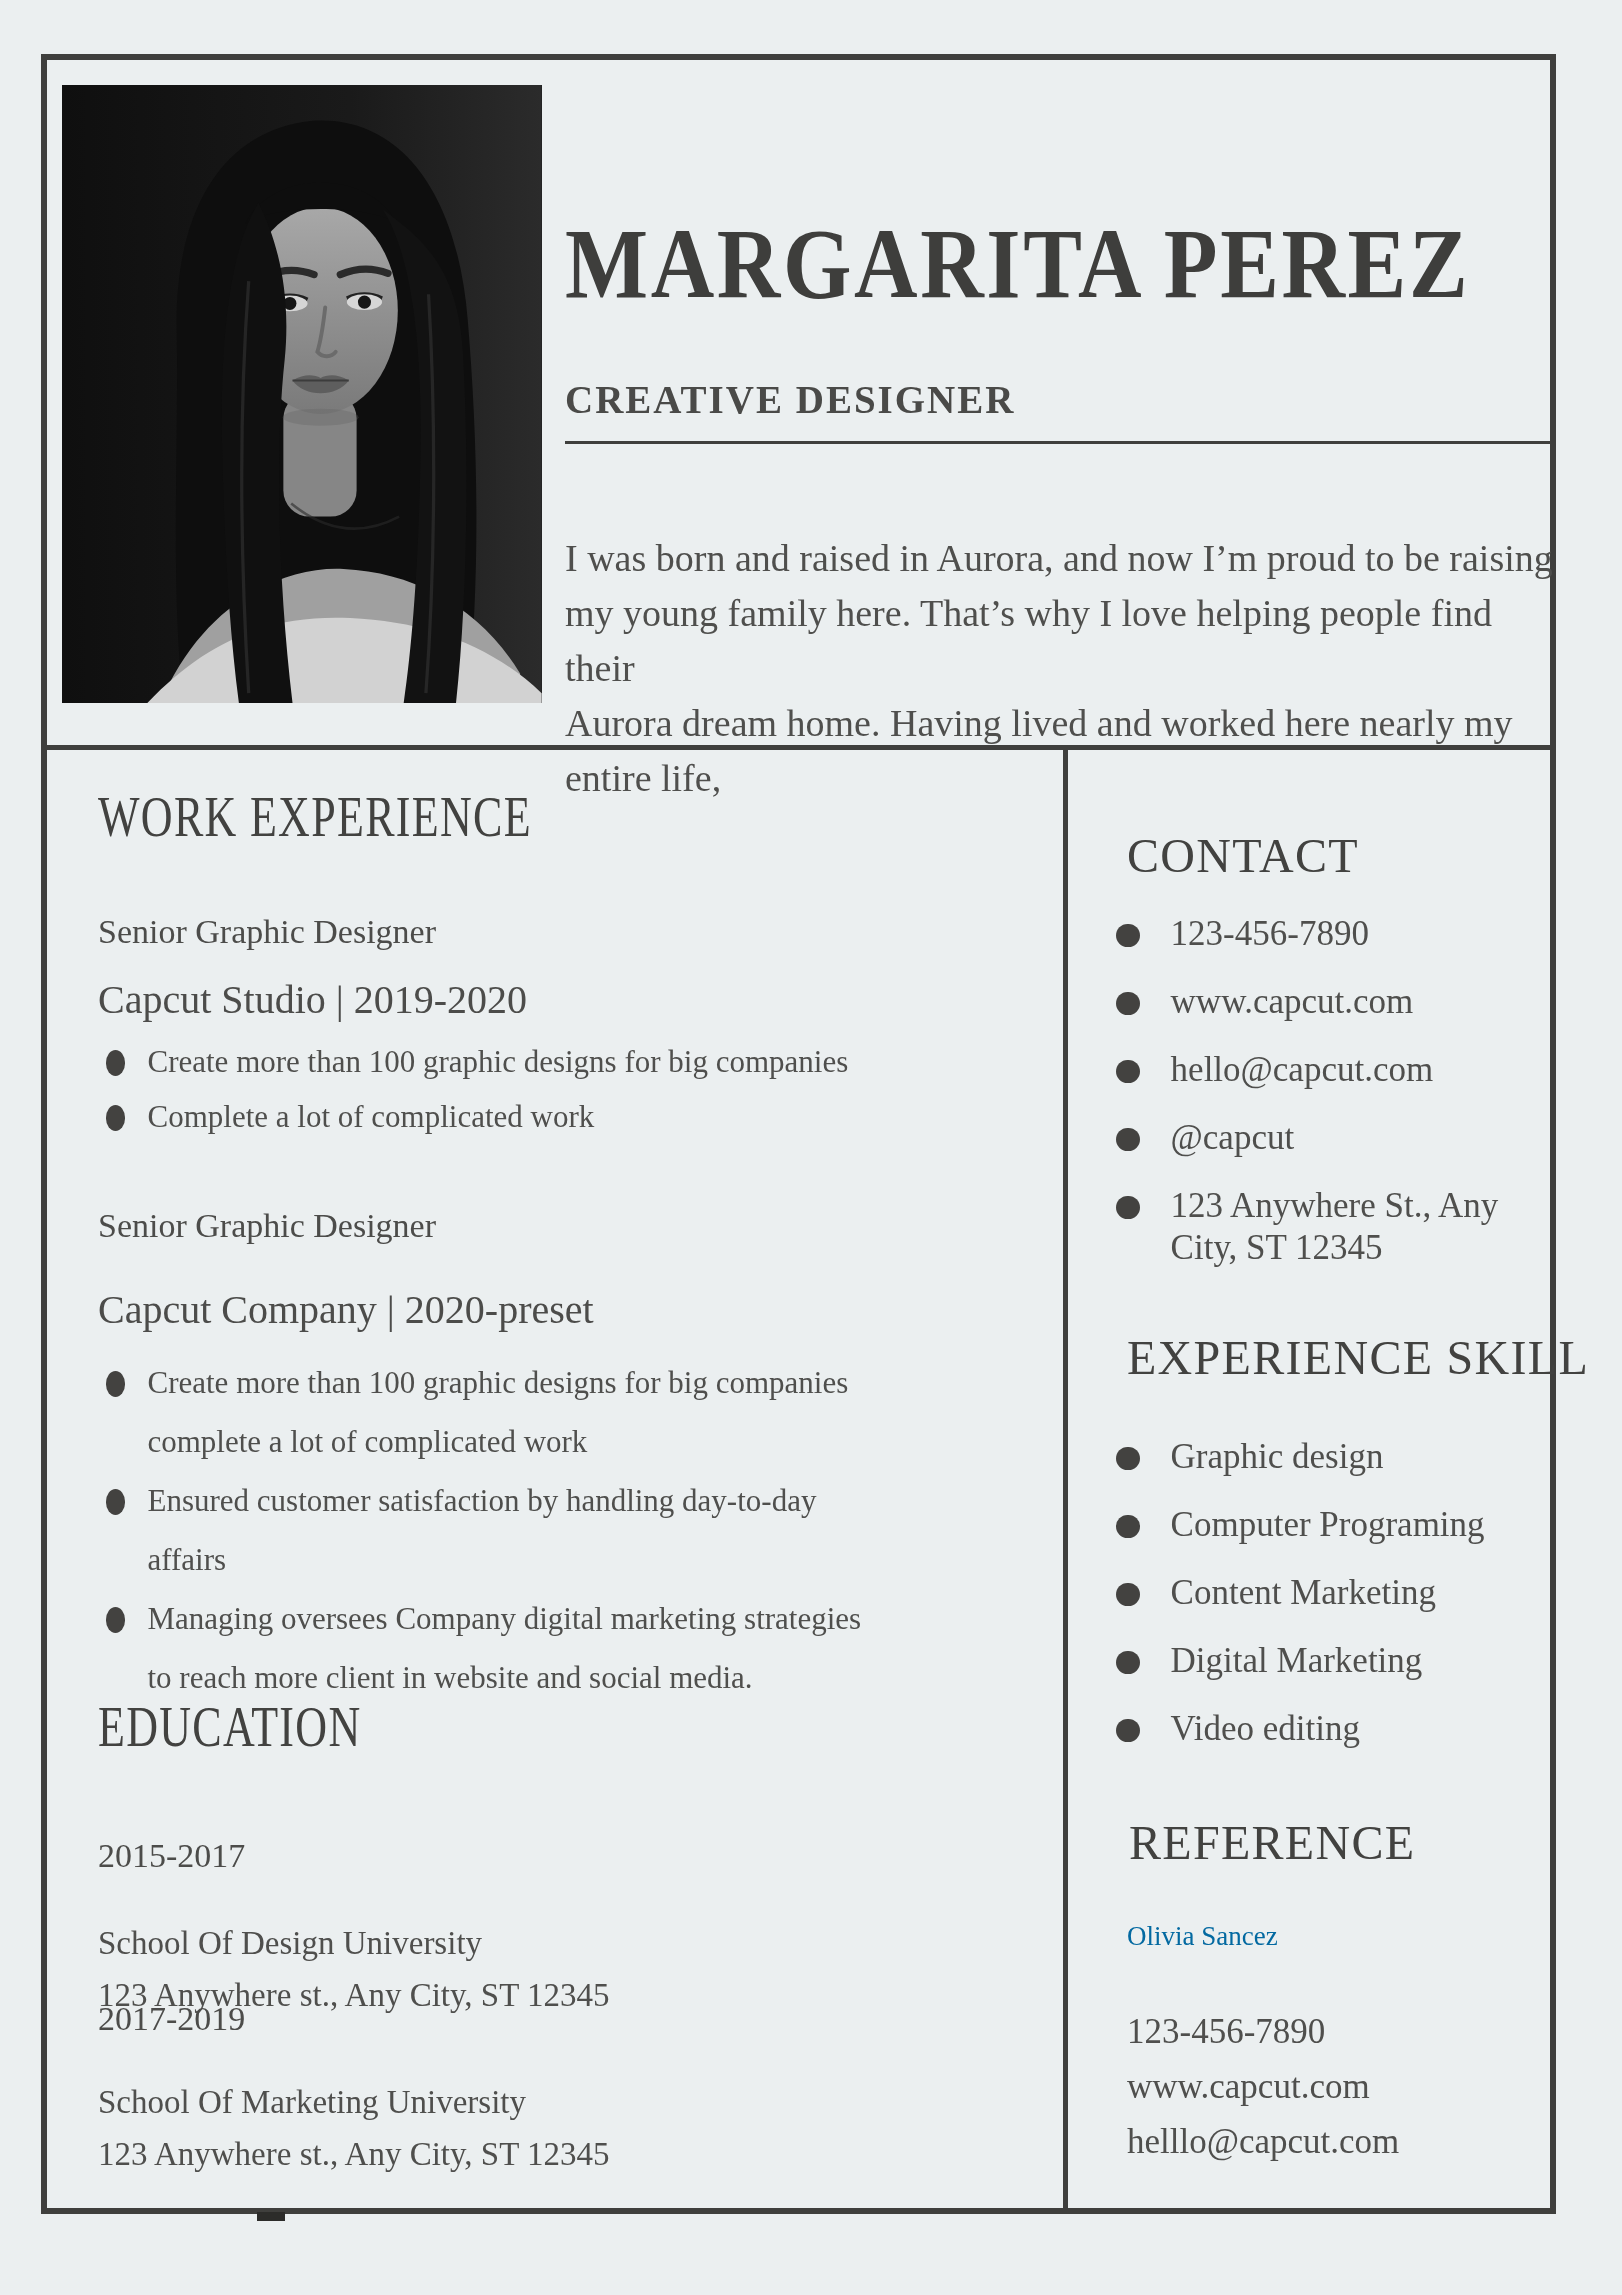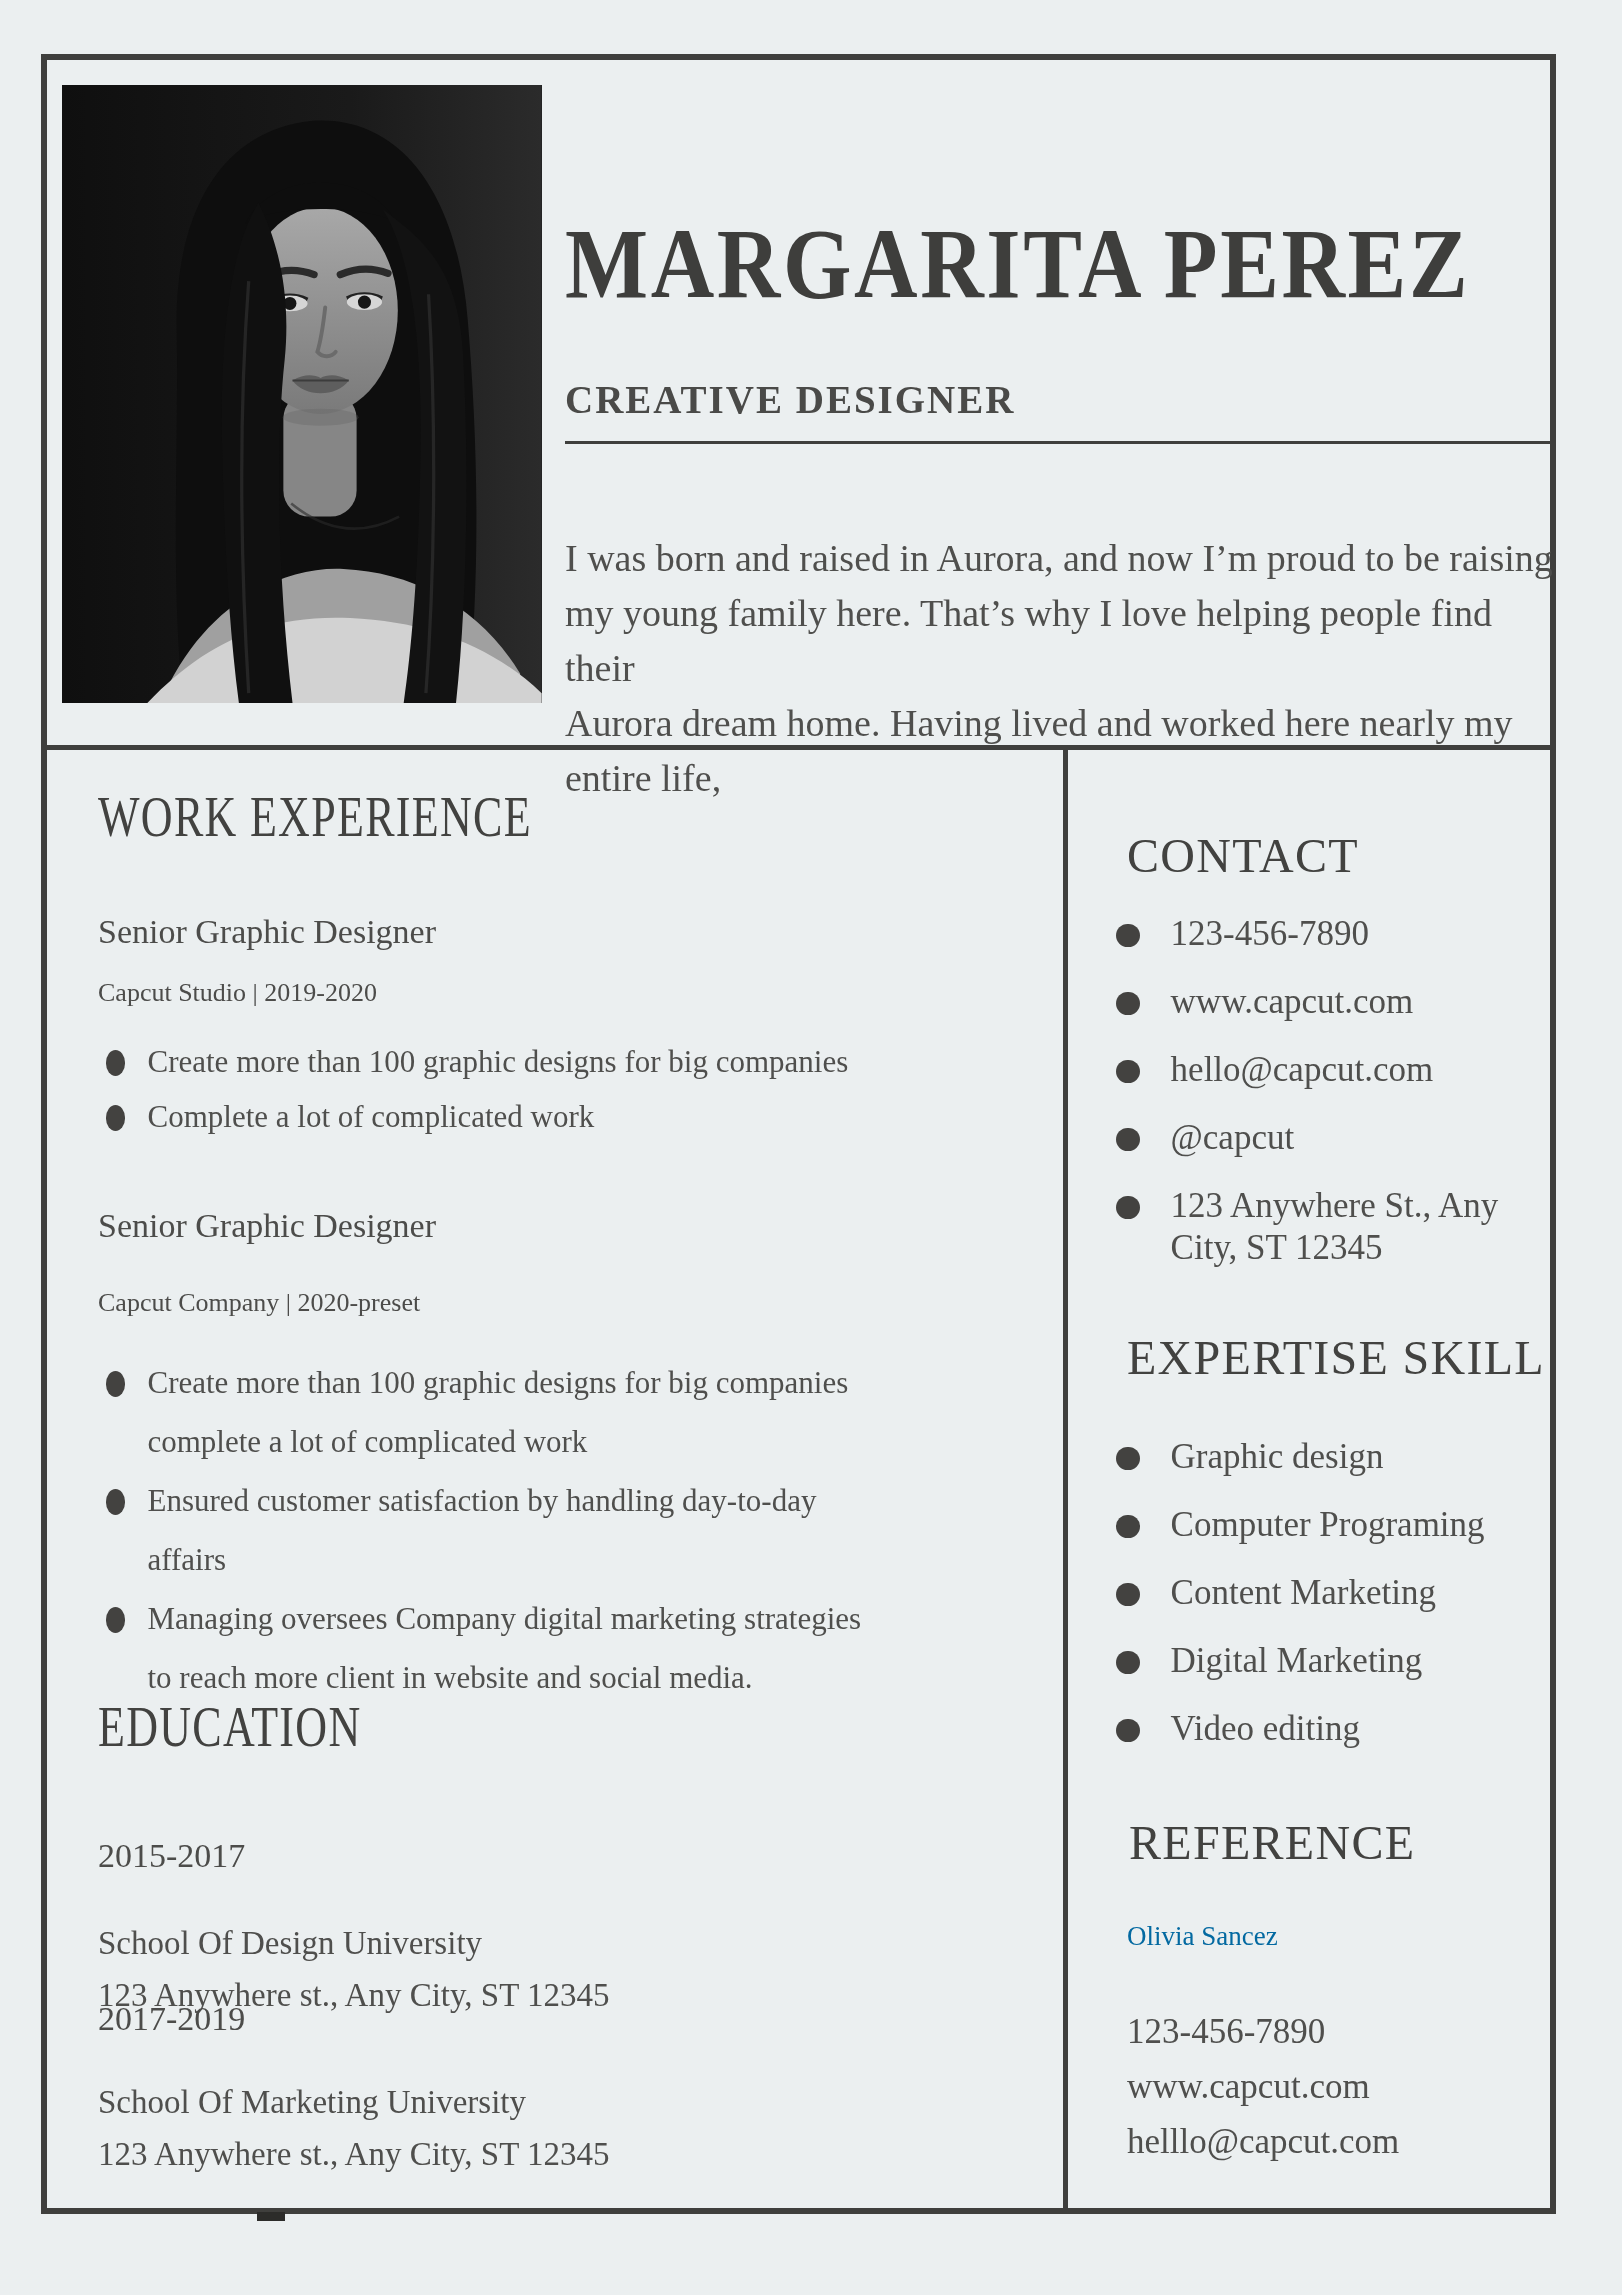--- a/index.html
+++ b/index.html
@@ -38,21 +38,21 @@
 
   .section-heading{
     font-size:44px;color:#424240;letter-spacing:1.3px;white-space:nowrap;line-height:1;
     transform:scaleY(1.28);transform-origin:left top;
   }
   .r-heading{
     font-size:48px;color:#424240;letter-spacing:1.3px;white-space:nowrap;line-height:1;
   }
 
   .job-title{font-size:34px;line-height:1;color:#4c4c4a;white-space:nowrap;}
-  .job-meta{font-size:26px;line-height:1;color:#4c4c4a;white-space:nowrap;}
+  .job-meta{font-size:40px;line-height:1;color:#4c4c4a;white-space:nowrap;}
 
   ul.bullets{list-style:none;margin:0;padding:0;width:890px;}
   ul.bullets li{display:flex;align-items:flex-start;margin:0;}
   ul.bullets .txt{font-size:31px;line-height:55px;color:#4f4f4d;}
   ul.bullets.wide .txt{line-height:59px;}
   .dot-l{
     flex:none;width:19.6px;height:26px;border-radius:50%;
     background:#434240;margin:15.7px 22px 0 7.9px;
   }
   ul.bullets.wide .dot-l{margin-top:17.7px;}
@@ -204,21 +204,21 @@
     <span class="dot-r"></span>
     <span class="txt">@capcut</span>
   </li>
   <li>
     <span class="dot-r"></span>
     <span class="txt pre">123 Anywhere St., Any
 City, ST 12345</span>
   </li>
 </ul>
 
-<div class="abs r-heading" style="left:1127px;top:1334px;">EXPERTISE SKILL</div>
+<div class="abs r-heading" style="left:1127px;top:1334px;">EXPERIENCE SKILL</div>
 <ul class="abs r-list" style="left:1116px;top:1436px;">
   <li>
     <span class="dot-r"></span>
     <span class="txt">Graphic design</span>
   </li>
   <li>
     <span class="dot-r"></span>
     <span class="txt">Computer Programing</span>
   </li>
   <li>

